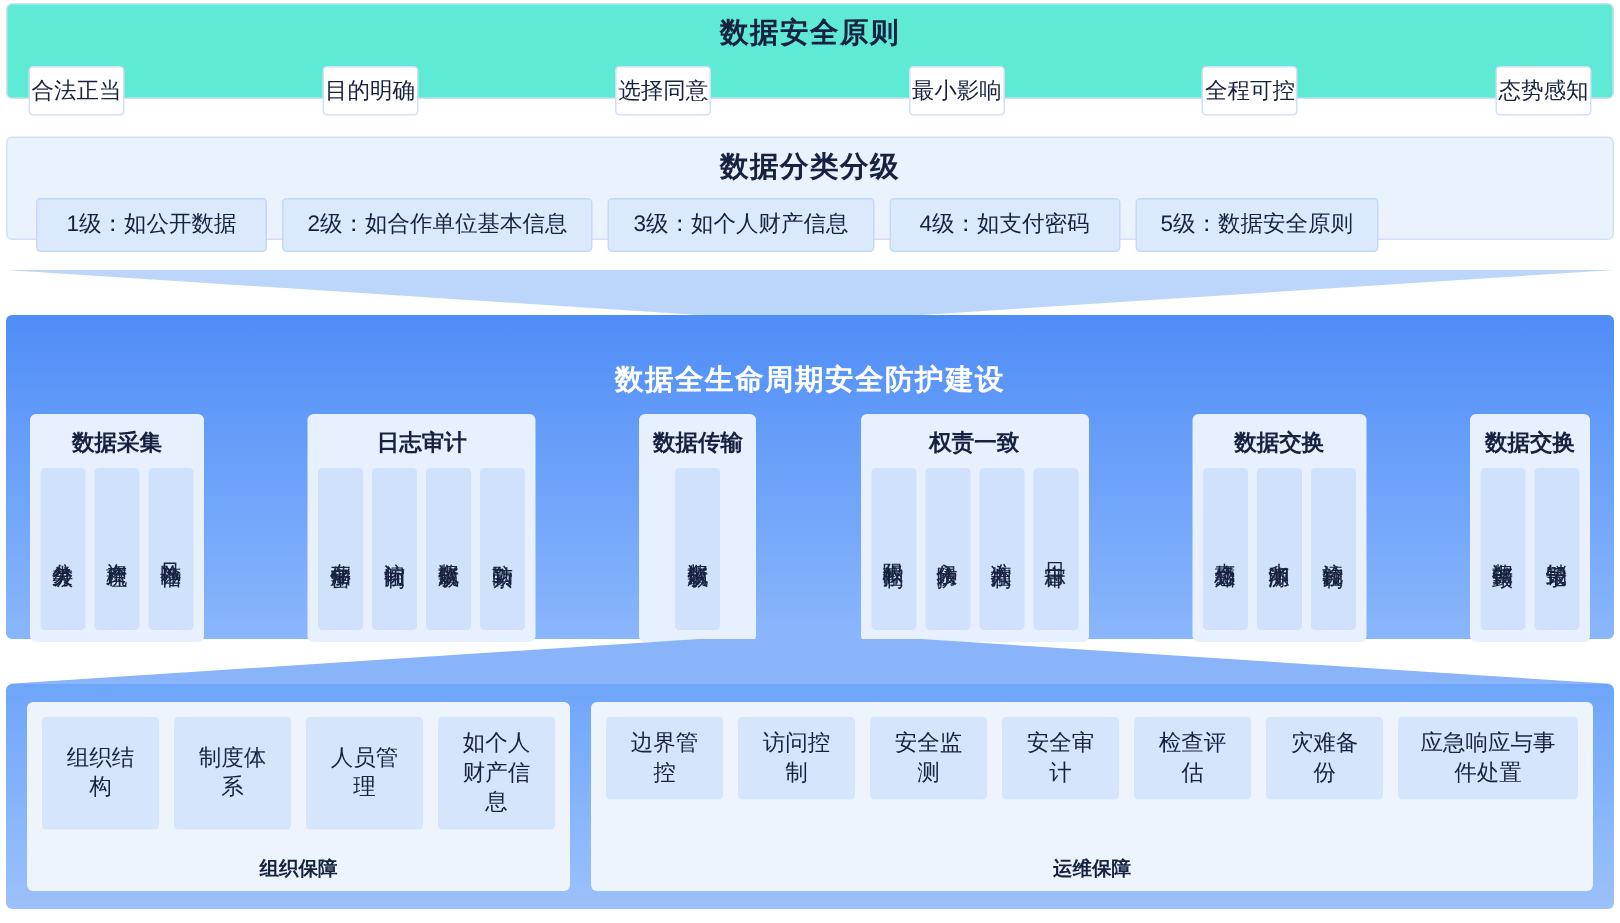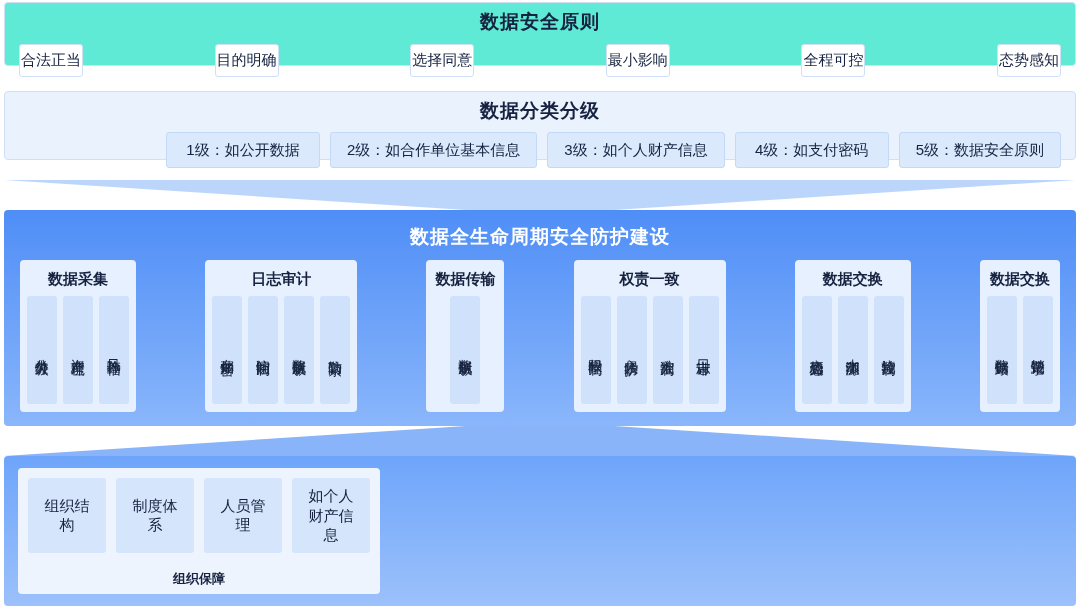--- a/index.html
+++ b/index.html
@@ -66,22 +66,22 @@
   
   .band-class {
     top: 91px;
     height: 69px;
     background: #eaf2fe;
     border: 1px solid #cfe0f8;
     padding-top: 6px;
   }
   .class-row {
     display: flex;
-    justify-content: flex-end;
-    padding: 8px 14px 0 1px;
+    justify-content: flex-start;
+    padding: 8px 14px 0 19px;
     gap: 10px;
   }
   .class-chip {
     background: #dbe9fd;
     border: 1px solid #c3d9f7;
     border-radius: 3px;
     font-size: 15px;
     color: #16223f;
     padding: 7px 16px;
     text-align: center;
@@ -99,21 +99,21 @@
   .arrow svg { display: block; }
   .arrow-top { top: 180px; }
   .arrow-bottom { top: 426px; }
 
   
   .band-life {
     top: 210px;
     height: 216px;
     background: linear-gradient(180deg,#4f8ef7 0%, #8ab6fb 100%);
     border-radius: 4px;
-    padding-top: 8px;
+    padding-top: 24px;
   }
   .band-life .band-title {
     color: #ffffff;
     font-size: 19px;
     margin-top: 6px;
   }
   .life-row {
     display: flex;
     justify-content: space-between;
     padding: 10px 16px 0 16px;
@@ -314,17 +314,29 @@
       <div class="guard-box org">
         <div class="guard-items">
           <div class="gcell">组织结构</div>
           <div class="gcell">制度体系</div>
           <div class="gcell">人员管理</div>
           <div class="gcell">如个人财产信息</div>
         </div>
         <div class="guard-label">组织保障</div>
       </div>
 
+      <div class="guard-box ops">
+        <div class="guard-items">
+          <div class="gcell">边界管控</div>
+          <div class="gcell">访问控制</div>
+          <div class="gcell">安全监测</div>
+          <div class="gcell">安全审计</div>
+          <div class="gcell">检查评估</div>
+          <div class="gcell">灾难备份</div>
+          <div class="gcell">应急响应与事件处置</div>
+        </div>
+        <div class="guard-label">运维保障</div>
+      </div>
 
     </div>
   </section>
 
 </div>
 
 </body></html>

